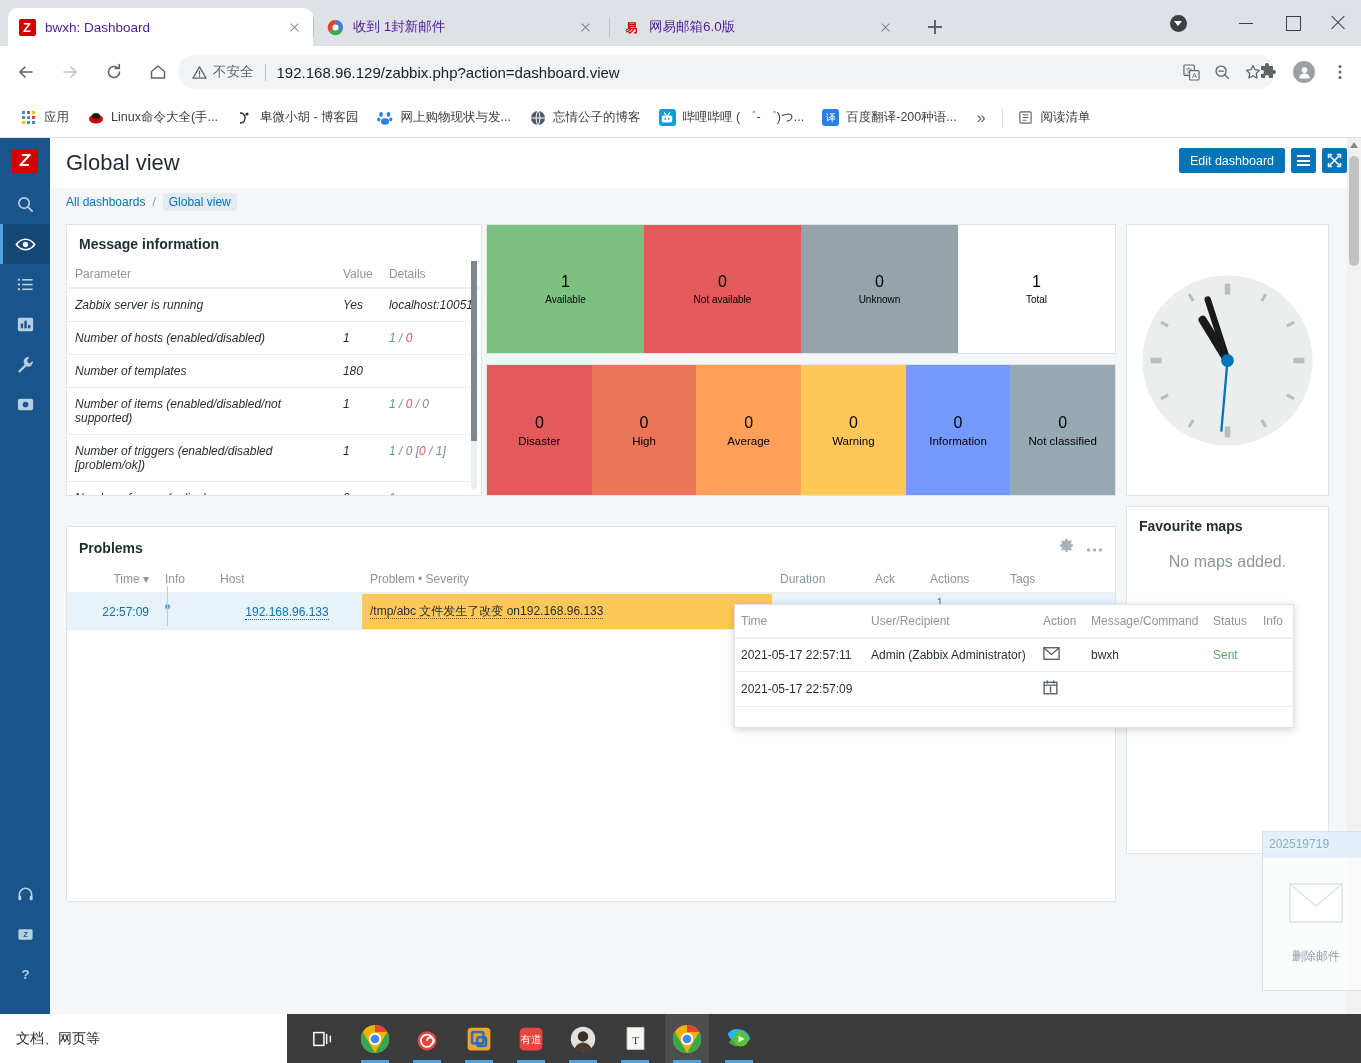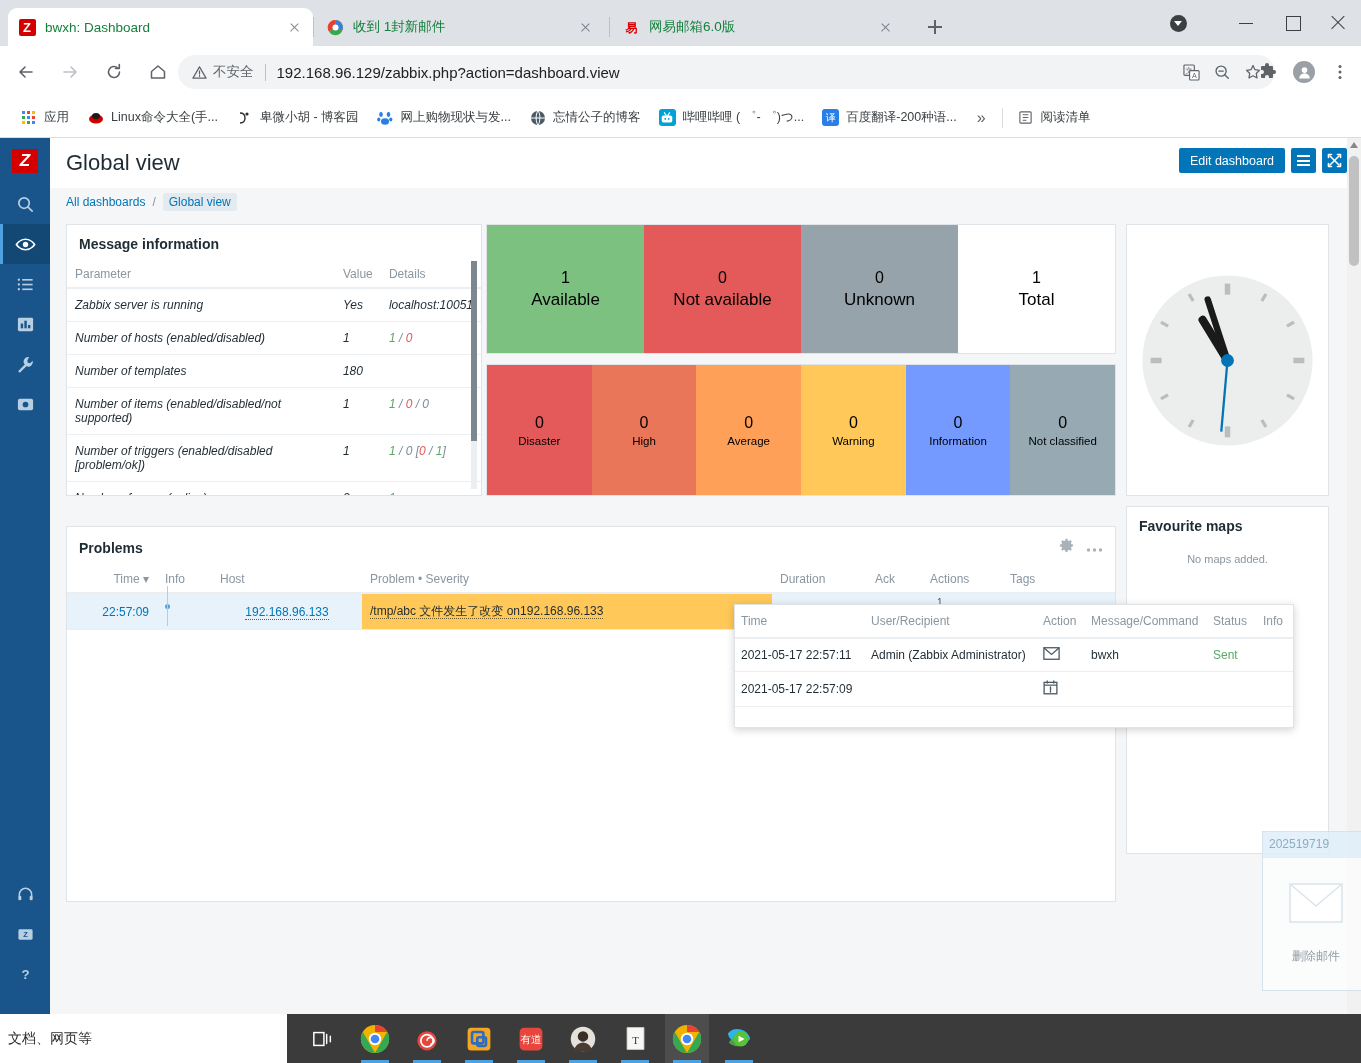--- a/index.html
+++ b/index.html
@@ -13,21 +13,21 @@
   .chrome { position:absolute; left:0; top:0; width:1361px; height:138px; background:#dee1e6; }
   .tabstrip { position:relative; height:46px; }
   .tab {
     position:absolute; top:8px; height:38px;
     border-radius:9px 9px 0 0; display:flex; align-items:center;
     padding:0 10px; gap:9px;
   }
   .tab.active { background:#ffffff; }
   .tab .favicon { width:18px; height:18px; flex:0 0 18px; display:flex; align-items:center; justify-content:center; }
   .tab .ttl {
-    font-size:13.5px; color:#15803d; white-space:nowrap; overflow:hidden;
+    font-size:13.5px; color:#4c1d95; white-space:nowrap; overflow:hidden;
     text-overflow:ellipsis; flex:1 1 auto;
   }
   .tab .tclose { width:17px; height:17px; flex:0 0 17px; position:relative; opacity:.75; }
   .tab .tclose:before, .tab .tclose:after {
     content:""; position:absolute; left:3px; top:8px; width:11px; height:1.4px; background:#5f6368;
   }
   .tab .tclose:before { transform:rotate(45deg); }
   .tab .tclose:after { transform:rotate(-45deg); }
   .tabsep { position:absolute; top:17px; width:1px; height:20px; background:#bdc1c6; }
   .zicon {
@@ -101,21 +101,21 @@
   .sysinfo th { text-align:left; color:#8a96a0; font-weight:normal; padding:6px 8px; border-bottom:2px solid #eceff1; }
   .sysinfo td { padding:9px 8px; border-bottom:1px solid #eceff1; color:#1f2c33; vertical-align:top;font-style:italic; }
   .sysinfo .col-v { width:46px; }
   .sysinfo .col-d { width:100px; }
   .green { color:#59a866; } .red { color:#e45959; } .grey { color:#768d99; }
   .sb-track { position:absolute; right:4px; top:36px; width:6px; height:228px; background:#eceff1; }
   .sb-thumb { position:absolute; right:4px; top:36px; width:6px; height:180px; background:#7d8790; }
 
   .hoststat { position:absolute; left:436px; top:86px; width:630px; height:130px; display:flex; }
   .hoststat .cell { flex:1; display:flex; flex-direction:column; align-items:center; justify-content:center; gap:3px; }
-  .hoststat .num { font-size:16px; } .hoststat .lab { font-size:17px; }
+  .hoststat .num { font-size:16px; } .hoststat .lab { font-size:10px; }
 
   .sevstat { position:absolute; left:436px; top:226px; width:630px; height:132px; display:flex; }
   .sevstat .cell { flex:1; display:flex; flex-direction:column; align-items:center; justify-content:center; gap:3px; }
   .sevstat .num { font-size:16px; } .sevstat .lab { font-size:11.5px; }
 
   .clockw { position:absolute; left:1076px; top:86px; width:203px; height:272px; display:flex; align-items:center; justify-content:center; }
 
   .problems { position:absolute; left:16px; top:388px; width:1050px; height:376px; }
   .probhead { display:flex; align-items:center; padding:11px 12px 9px; }
   .probhead h2 { font-size:14px; font-weight:bold; color:#1f2c33; flex:1; }
@@ -123,21 +123,21 @@
   .ptable th { color:#8a96a0; font-weight:normal; padding:6px 8px; border-bottom:2px solid #eceff1; text-align:left; }
   .ptable th.r { text-align:right; }
   .ptable td { padding:8px; border-bottom:1px solid #eceff1; }
   .rowbg { background:#e8f2fa; }
   .hostlink { color:#0275b8; border-bottom:1px dotted #0275b8; cursor:pointer; }
   .sevwarn { background:#ffc859; color:#1f2c33; }
   .sevwarn span { border-bottom:1px dotted #6a5a2a; }
 
   .favmaps { position:absolute; left:1076px; top:368px; width:203px; height:348px; }
   .favgraphs { position:absolute; left:1076px; top:718px; width:203px; height:150px; }
-  .empty { font-size:11px; color:#8a96a0; text-align:center; padding:10px 0 14px; }
+  .empty { font-size:16px; color:#8a96a0; text-align:center; padding:10px 0 14px; }
 
   .actionpop {
     position:absolute; left:734px; top:466px; width:560px; height:124px;
     background:#fff; border:1px solid #dfe4e8; box-shadow:0 2px 8px rgba(0,0,0,.18); z-index:30;
   }
   .actionpop table { width:100%; border-collapse:collapse; font-size:12px; }
   .actionpop th { color:#8a96a0; font-weight:normal; padding:9px 6px; border-bottom:2px solid #eceff1; text-align:left; }
   .actionpop td { padding:8px 6px; border-bottom:1px solid #eceff1; color:#1f2c33; }
 
   .mailpop {
@@ -147,21 +147,21 @@
   .mailpop .mh { height:26px; background:rgba(205,230,245,.55); color:rgba(110,150,175,.75); font-size:12px; padding:5px 6px; overflow:hidden; white-space:nowrap; }
   .mailpop .mbody { display:flex; align-items:center; justify-content:center; height:90px; }
   .mailpop .mfoot { text-align:center; font-size:12px; color:rgba(120,135,148,.8); }
 
   .pagescroll { position:absolute; right:0; top:0; width:14px; height:876px; background:#f1f1f1; }
   .pagescroll .ps-thumb { position:absolute; left:2px; top:18px; width:10px; height:110px; background:#c1c1c1; border-radius:5px; }
   .pagescroll .ps-arrow { position:absolute; left:3px; top:4px; width:0; height:0; border-left:4px solid transparent; border-right:4px solid transparent; border-bottom:6px solid #888; }
 
   
   .taskbar { position:absolute; left:0; top:1014px; width:1361px; height:49px; background:#fff; }
-  .searchbox { position:absolute; left:0; top:0; width:287px; height:49px; background:#fff; display:flex; align-items:center; padding-left:8px; }
+  .searchbox { position:absolute; left:8px; top:0; width:287px; height:49px; background:#fff; display:flex; align-items:center; padding-left:8px; }
   .searchbox .st { font-size:14px; color:#2b2b2b; }
   .tbdark { position:absolute; left:287px; top:0; width:1074px; height:49px; background:#3b3b3b; }
   .tbitems { display:flex; align-items:center; height:49px; padding-left:14px; gap:8px; }
   .tbicon { width:44px; height:49px; display:flex; align-items:center; justify-content:center; position:relative; }
   .tbicon.act { background:#4d4d4d; }
   .tbicon .run { position:absolute; bottom:0; left:8px; width:28px; height:3px; background:#4aa3e0; }
 </style>
 </head>
 <body>
 

